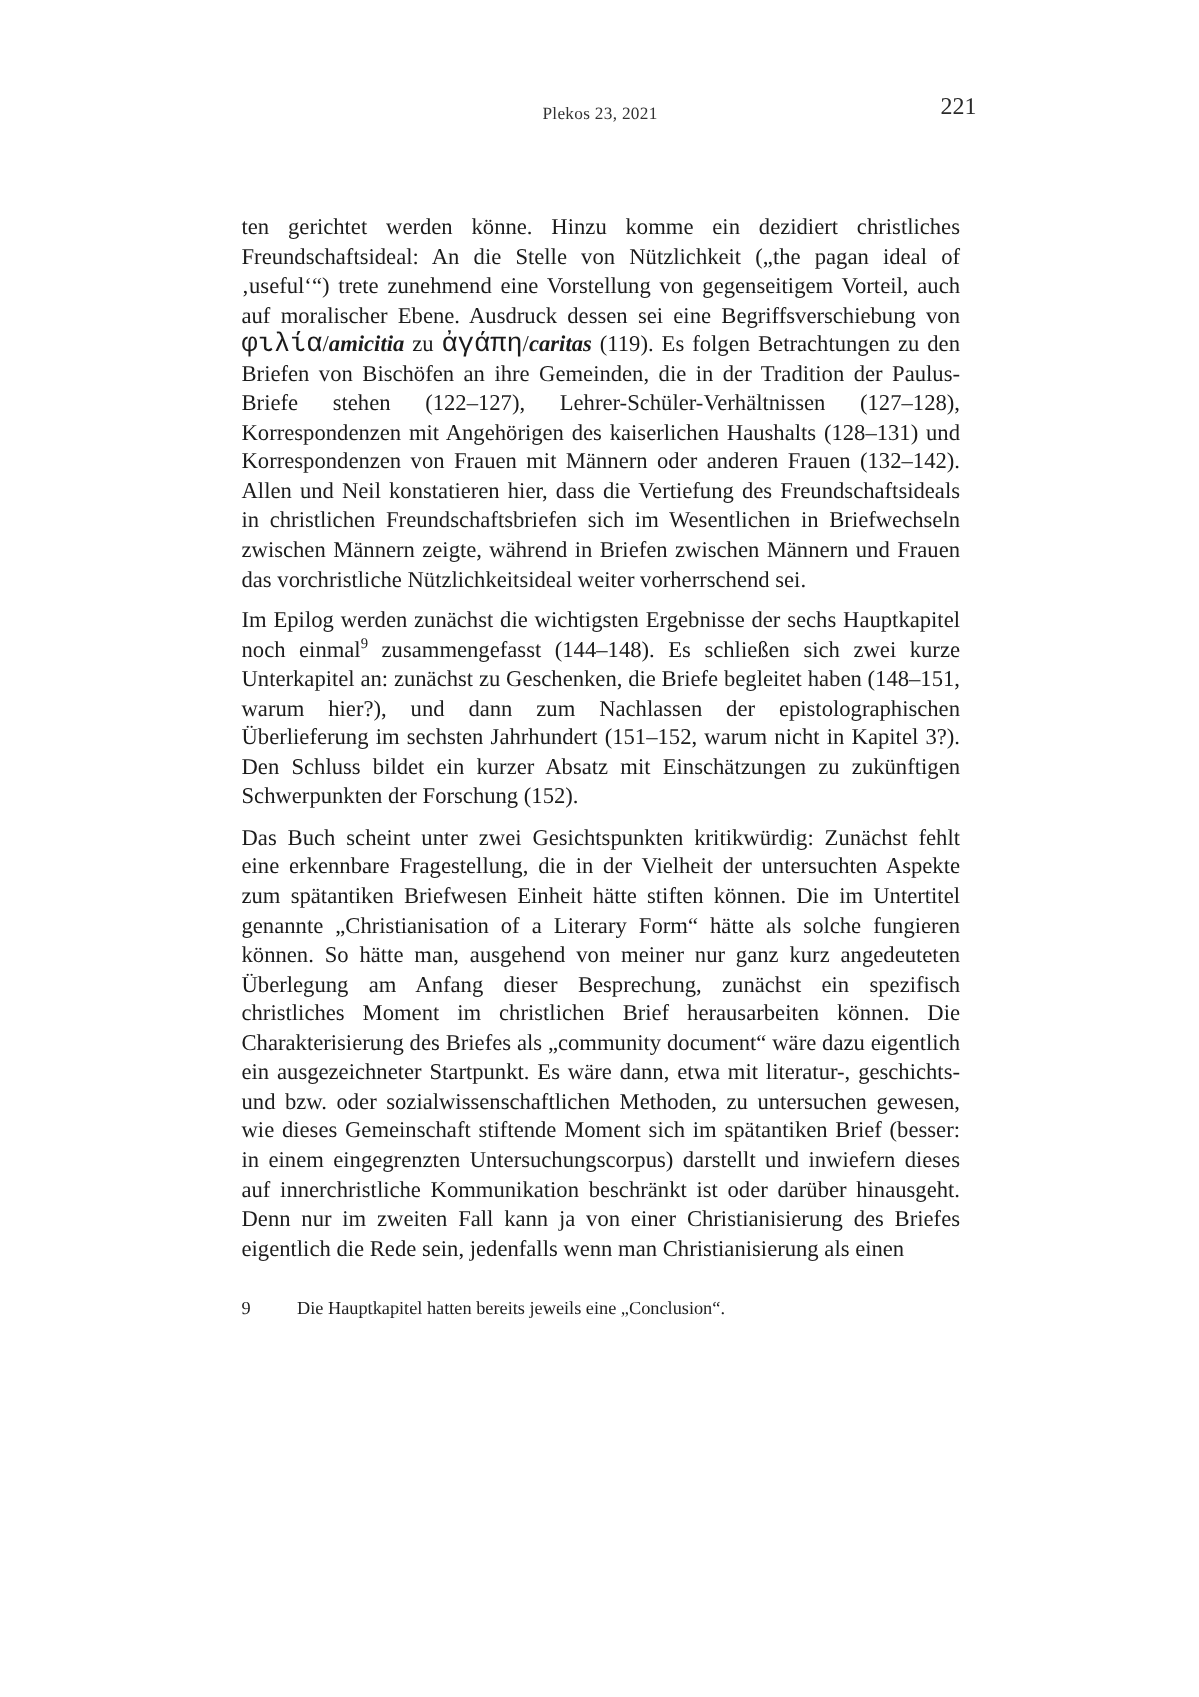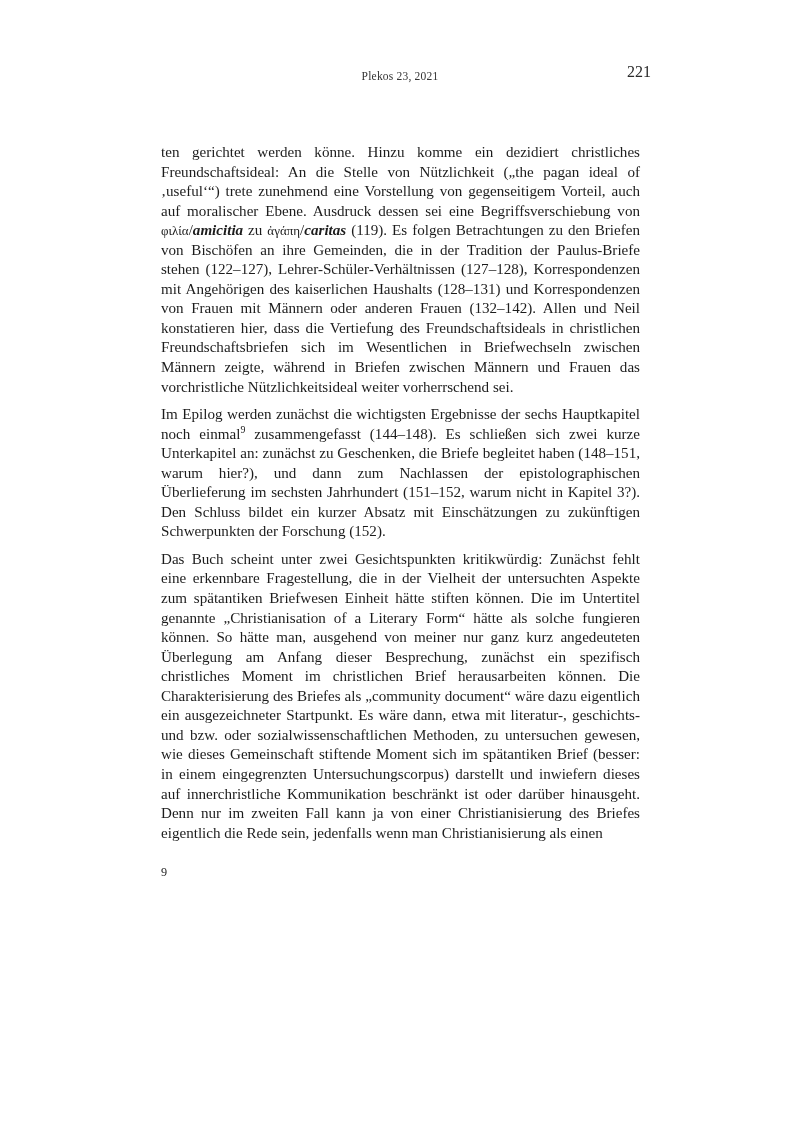--- a/index.html
+++ b/index.html
@@ -69,22 +69,22 @@
   }
   p.para:last-child {
     margin-bottom: 4px;
   }
 
   .it {
     font-style: italic;
     font-weight: bold;
   }
   .grk {
-    font-family: Liberation Serif, serif;
-    font-size: 13px;
+    font-family: Liberation Mono, monospace;
+    font-size: 18px;
   }
   sup.fn {
     font-size: 9.8px;
     vertical-align: super;
     line-height: 0;
   }
 
   
   .footnotes {
     position: absolute;
@@ -121,16 +121,17 @@
 
   <div class="textblock">
     <p class="para">ten gerichtet werden könne. Hinzu komme ein dezidiert christliches Freundschaftsideal: An die Stelle von Nützlichkeit („the pagan ideal of ‚useful‘“) trete zunehmend eine Vorstellung von gegenseitigem Vorteil, auch auf moralischer Ebene. Ausdruck dessen sei eine Begriffsverschiebung von <span class="grk">φιλία</span>/<span class="it">amicitia</span> zu <span class="grk">ἀγάπη</span>/<span class="it">caritas</span> (119). Es folgen Betrachtungen zu den Briefen von Bischöfen an ihre Gemeinden, die in der Tradition der Paulus-Briefe stehen (122–127), Lehrer-Schüler-Verhältnissen (127–128), Korrespondenzen mit Angehörigen des kaiserlichen Haushalts (128–131) und Korrespondenzen von Frauen mit Männern oder anderen Frauen (132–142). Allen und Neil konstatieren hier, dass die Vertiefung des Freundschaftsideals in christlichen Freundschaftsbriefen sich im Wesentlichen in Briefwechseln zwischen Männern zeigte, während in Briefen zwischen Männern und Frauen das vorchristliche Nützlichkeitsideal weiter vorherrschend sei.</p>
     <p class="para">Im Epilog werden zunächst die wichtigsten Ergebnisse der sechs Hauptkapitel noch einmal<sup class="fn">9</sup> zusammengefasst (144–148). Es schließen sich zwei kurze Unterkapitel an: zunächst zu Geschenken, die Briefe begleitet haben (148–151, warum hier?), und dann zum Nachlassen der epistolographischen Überlieferung im sechsten Jahrhundert (151–152, warum nicht in Kapitel 3?). Den Schluss bildet ein kurzer Absatz mit Einschätzungen zu zukünftigen Schwerpunkten der Forschung (152).</p>
     <p class="para">Das Buch scheint unter zwei Gesichtspunkten kritikwürdig: Zunächst fehlt eine erkennbare Fragestellung, die in der Vielheit der untersuchten Aspekte zum spätantiken Briefwesen Einheit hätte stiften können. Die im Untertitel genannte „Christianisation of a Literary Form“ hätte als solche fungieren können. So hätte man, ausgehend von meiner nur ganz kurz angedeuteten Überlegung am Anfang dieser Besprechung, zunächst ein spezifisch christliches Moment im christlichen Brief herausarbeiten können. Die Charakterisierung des Briefes als „community document“ wäre dazu eigentlich ein ausgezeichneter Startpunkt. Es wäre dann, etwa mit literatur-, geschichts- und bzw. oder sozialwissenschaftlichen Methoden, zu untersuchen gewesen, wie dieses Gemeinschaft stiftende Moment sich im spätantiken Brief (besser: in einem eingegrenzten Untersuchungscorpus) darstellt und inwiefern dieses auf innerchristliche Kommunikation beschränkt ist oder darüber hinausgeht. Denn nur im zweiten Fall kann ja von einer Christianisierung des Briefes eigentlich die Rede sein, jedenfalls wenn man Christianisierung als einen</p>
   </div>
 
   <div class="footnotes">
     <div class="footnote">
       <span class="footnote-marker">9</span>
+      <span class="footnote-text">Die Hauptkapitel hatten bereits jeweils eine „Conclusion“.</span>
     </div>
   </div>
 
 </div>
 
 </body></html>

